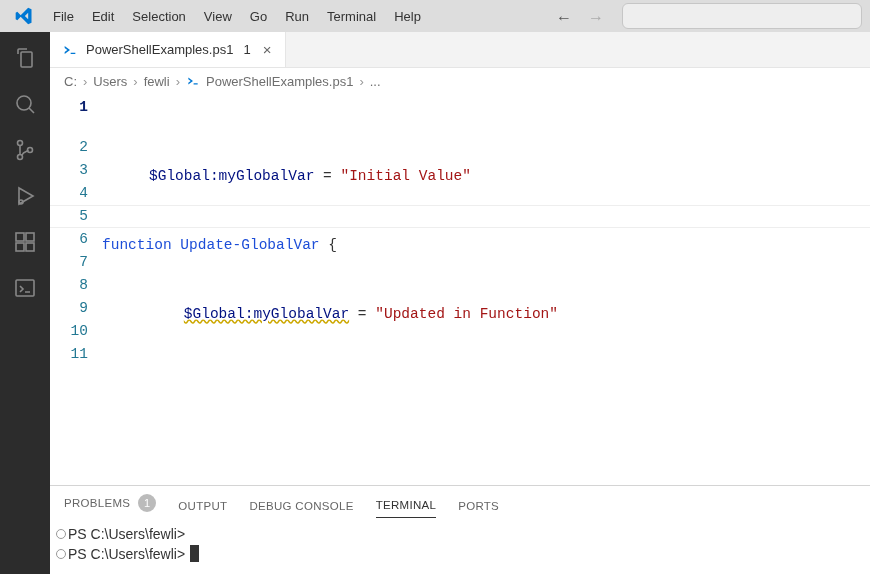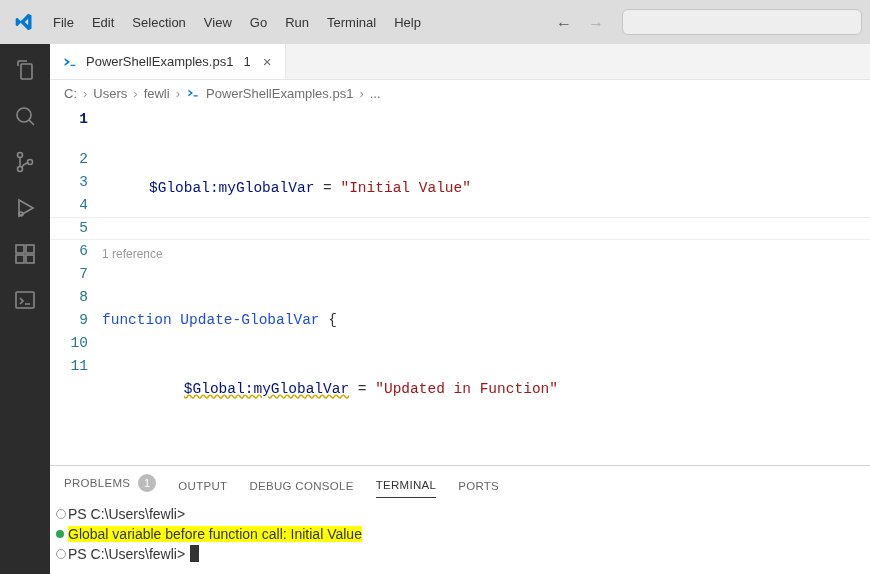--- a/index.html
+++ b/index.html
@@ -9,21 +9,21 @@
     font-family: "Segoe UI", -apple-system, sans-serif;
     font-size: 13px;
     background: #ffffff;
     overflow: hidden;
     position: relative;
     display: flex;
     flex-direction: column;
   }
   
   .titlebar {
-    height: 44px;
+    height: 32px;
     background: #dddddd;
     display: flex;
     align-items: center;
     gap: 0;
     padding: 0 8px;
     color: #333;
   }
   .titlebar .vscode-logo {
     width: 20px; height: 20px;
     margin: 0 10px 0 6px;
@@ -341,21 +341,20 @@
         <div class="ln">6</div>
         <div class="ln">7</div>
         <div class="ln">8</div>
         <div class="ln">9</div>
         <div class="ln">10</div>
         <div class="ln">11</div>
       </div>
       <div class="code">
         <div class="active-line"></div>
         <div class="line"><span class="tok-var">$Global:myGlobalVar</span><span> = </span><span class="tok-string">"Initial Value"</span></div>
-        <div class="codelens">1 reference</div>
         <div class="line"><span class="tok-keyword">function</span><span class="tok-func"> Update-GlobalVar </span><span class="tok-punc">{</span></div>
         <div class="line"><span>    </span><span class="tok-var squiggle">$Global:myGlobalVar</span><span> = </span><span class="tok-string">"Updated in Function"</span></div>
         
         
         
         
         
         
         
         
@@ -368,18 +367,17 @@
           <span>PROBLEMS</span>
           <span class="badge">1</span>
         </div>
         <div class="panel-tab">OUTPUT</div>
         <div class="panel-tab">DEBUG CONSOLE</div>
         <div class="panel-tab active">TERMINAL</div>
         <div class="panel-tab">PORTS</div>
       </div>
       <div class="terminal">
         <div class="term-line circle-empty">PS C:\Users\fewli&gt;</div>
-        <div class="term-line circle-green"><span class="hl-yellow"><span>Global variable before function call: Initial Value</span><span>     </span></span></div>
         <div class="term-line circle-empty"><span>PS C:\Users\fewli&gt; </span><span class="term-cursor"></span></div>
       </div>
     </div>
   </div>
 </div>
 
 </body></html>

